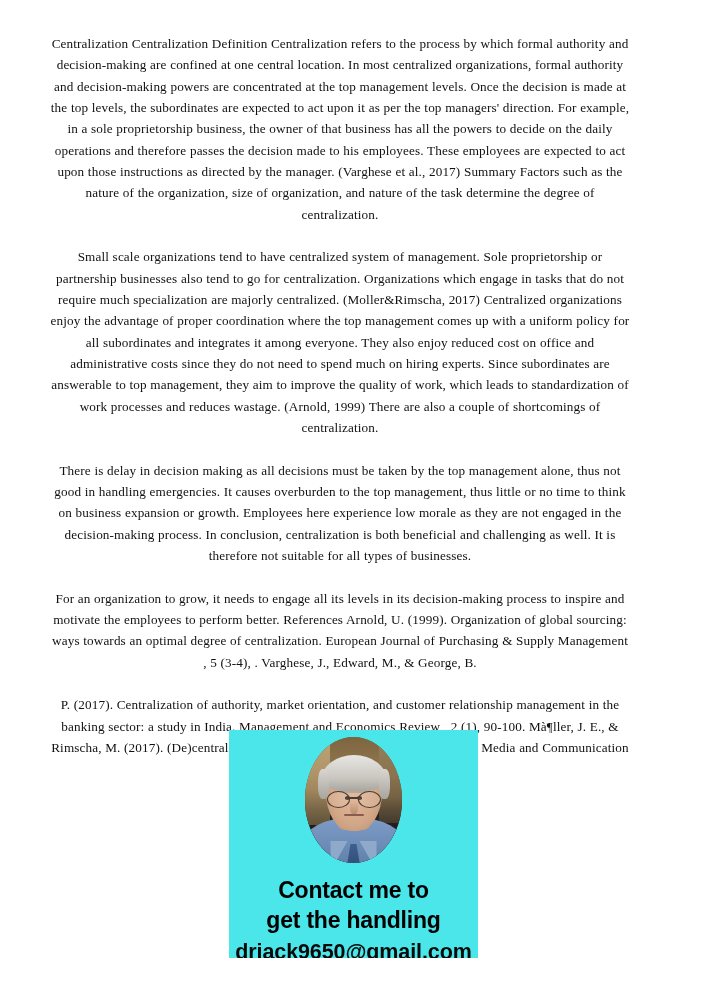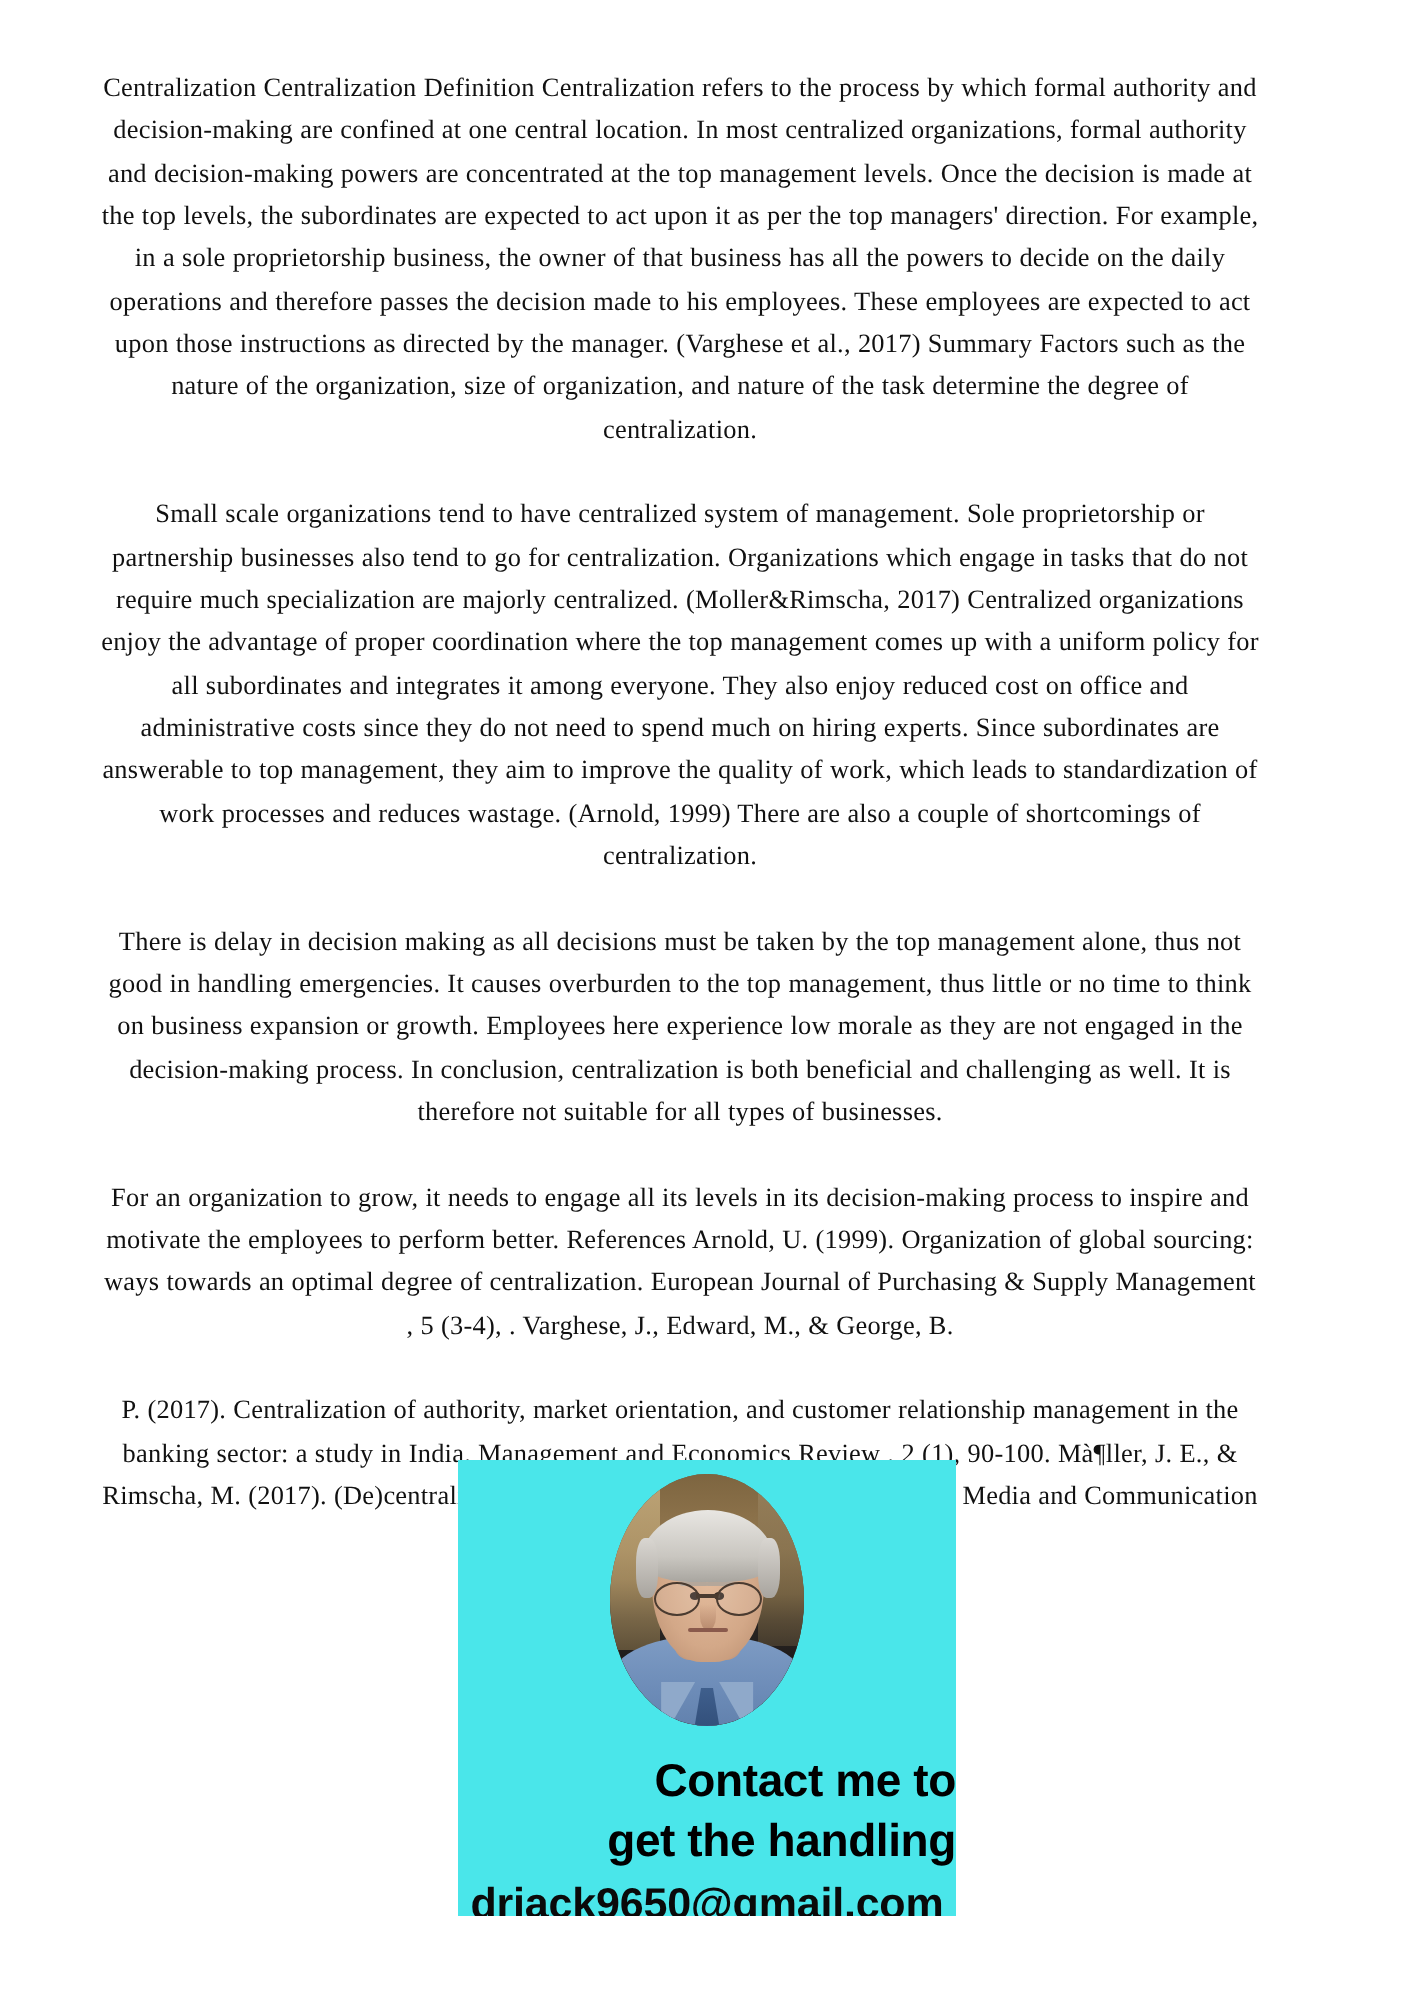--- a/index.html
+++ b/index.html
@@ -243,21 +243,21 @@
     background: #8a5a4c;
     border-radius: 3px;
   }
 
   .promo-line {
     font-family: "Liberation Sans", "DejaVu Sans", sans-serif;
     font-weight: bold;
     font-size: 23px;
     line-height: 30px;
     color: #000000;
-    text-align: right;
+    text-align: center;
     width: 100%;
     letter-spacing: -0.2px;
   }
   .promo-line.first { margin-top: 12px; }
 
   .promo-email {
     font-family: Liberation Sans, sans-serif;
     font-weight: bold;
     font-size: 21.5px;
     line-height: 30px;

